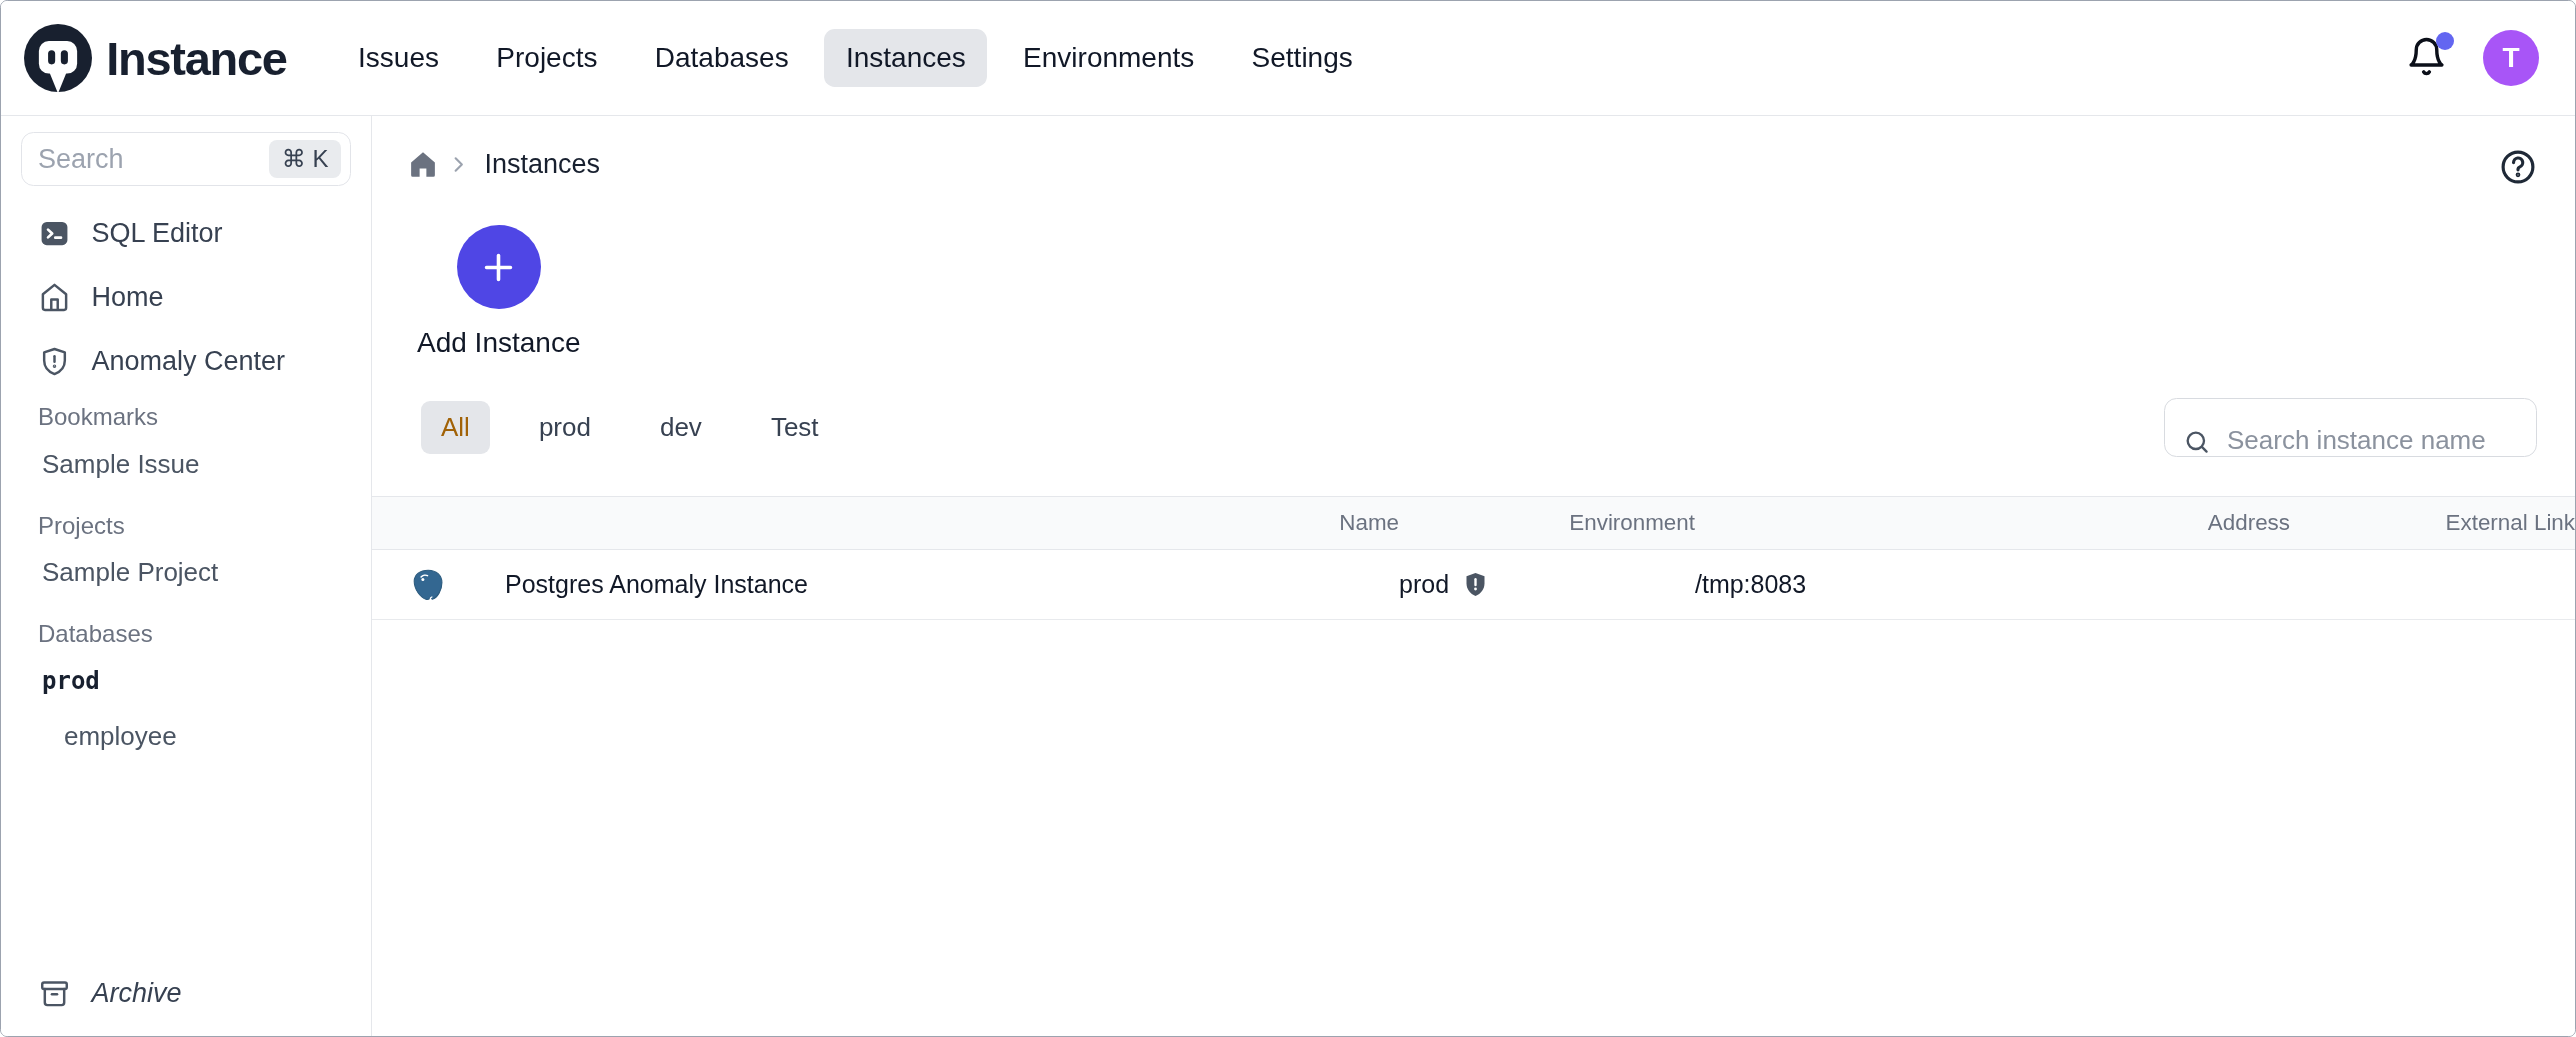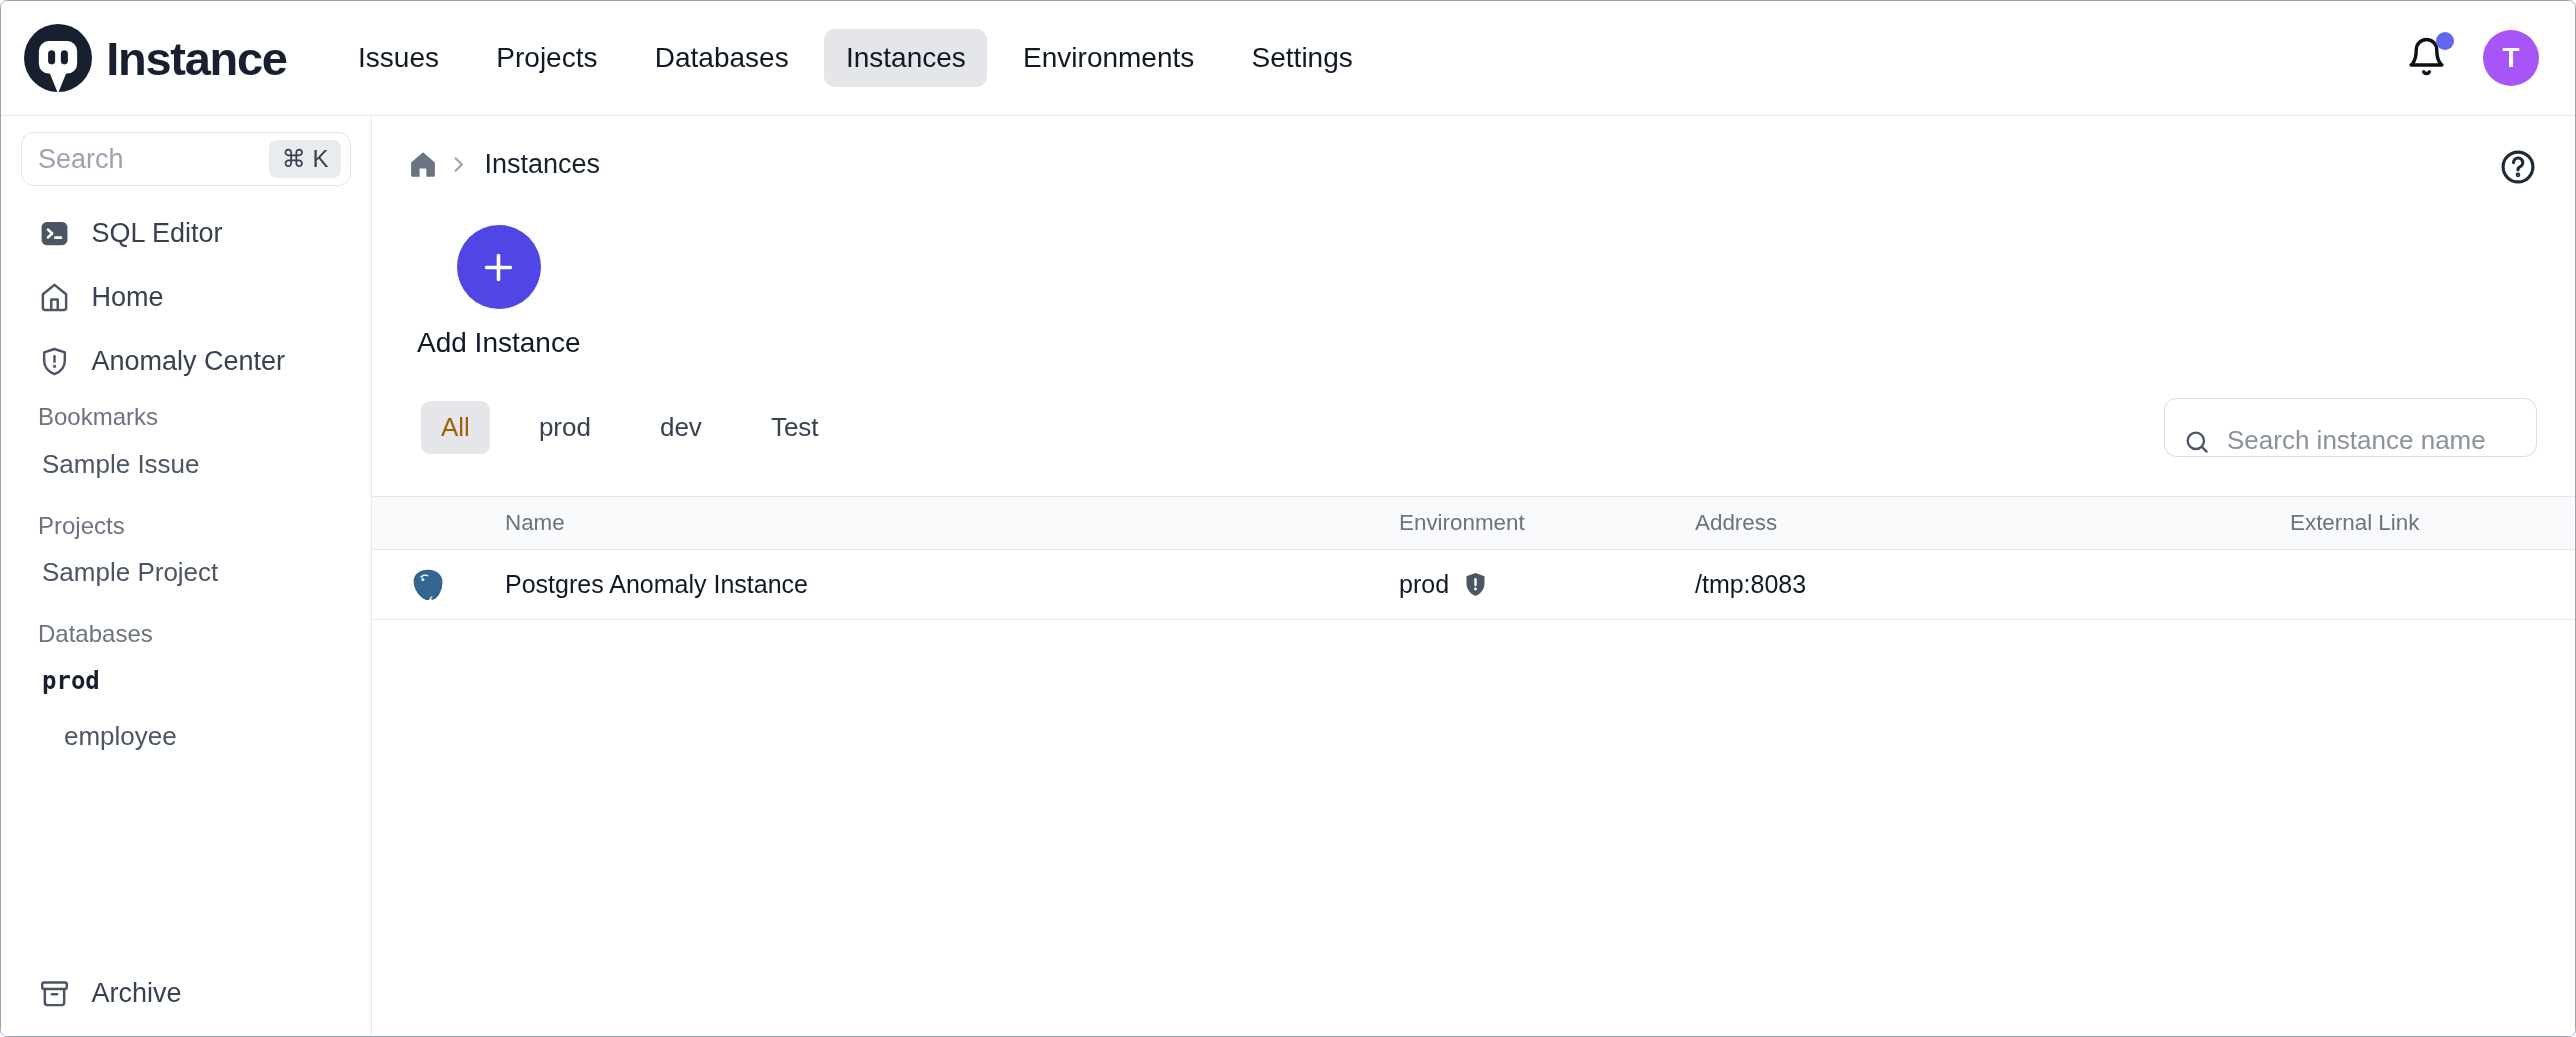--- a/index.html
+++ b/index.html
@@ -74,21 +74,21 @@
   .section-label.first { margin-top:5.4px; }
   .sub-item {
     height:56px; display:flex; align-items:center; padding-left:41px;
     font-size:26px; color:#4b5563; cursor:pointer;
   }
   .sub-item.env {
     font-family:"DejaVu Sans Mono", monospace; font-weight:700;
     font-size:24px; color:#18202f;
   }
   .sub-item.nested { padding-left:63px; }
-  .sidebar-footer { margin-top:auto; }
+  .sidebar-footer { margin-top:auto;font-style:italic; }
   .sidebar-footer .side-item { height:56px; }
 
   
   .main { flex:1; position:relative; padding-top:23px; min-width:0; background:#fff; }
   .breadcrumb-row { height:50px; display:flex; align-items:center; padding:0 36px; }
   .crumb-home { background:none; border:none; cursor:pointer; width:30px; height:30px; padding:0; }
   .crumb-home svg { width:30px; height:30px; color:#6b7280; }
   .crumb-chevron { width:23px; height:23px; color:#9ca3af; margin:0 9px; }
   .crumb-label { font-size:27px; color:#18202f; margin-left:5.4px; }
   .help-btn { position:absolute; top:32px; right:38px; background:none; border:none; cursor:pointer; padding:0; }
@@ -120,21 +120,21 @@
     color:#374151; font-family:"Liberation Sans", sans-serif; background:transparent;
   }
   .instance-search input::placeholder { color:#8b929e; }
 
   
   .table { margin-top:39px; width:100%; }
   .thead {
     display:grid; grid-template-columns:1027px 296px 595px 1fr;
     height:54px; align-items:center; background:#f9fafb;
     border-top:1.8px solid #e5e7eb; border-bottom:1.8px solid #e5e7eb;
-    color:#6b7280; font-size:22.4px;
+    color:#6b7280; font-size:22.4px;text-align:right;
   }
   .thead .col-name { padding-left:133px; }
   .trow {
     display:grid; grid-template-columns:1027px 296px 595px 1fr;
     height:70px; align-items:center; border-bottom:1.8px solid #e8eaed;
     font-size:25px; color:#111827; cursor:pointer; background:#fff;
   }
   .cell-name { position:relative; padding-left:133px; }
   .engine-icon { position:absolute; left:38px; top:50%; transform:translateY(-50%); width:36px; height:36px; }
   .cell-env { display:flex; align-items:center; gap:12.5px; }

